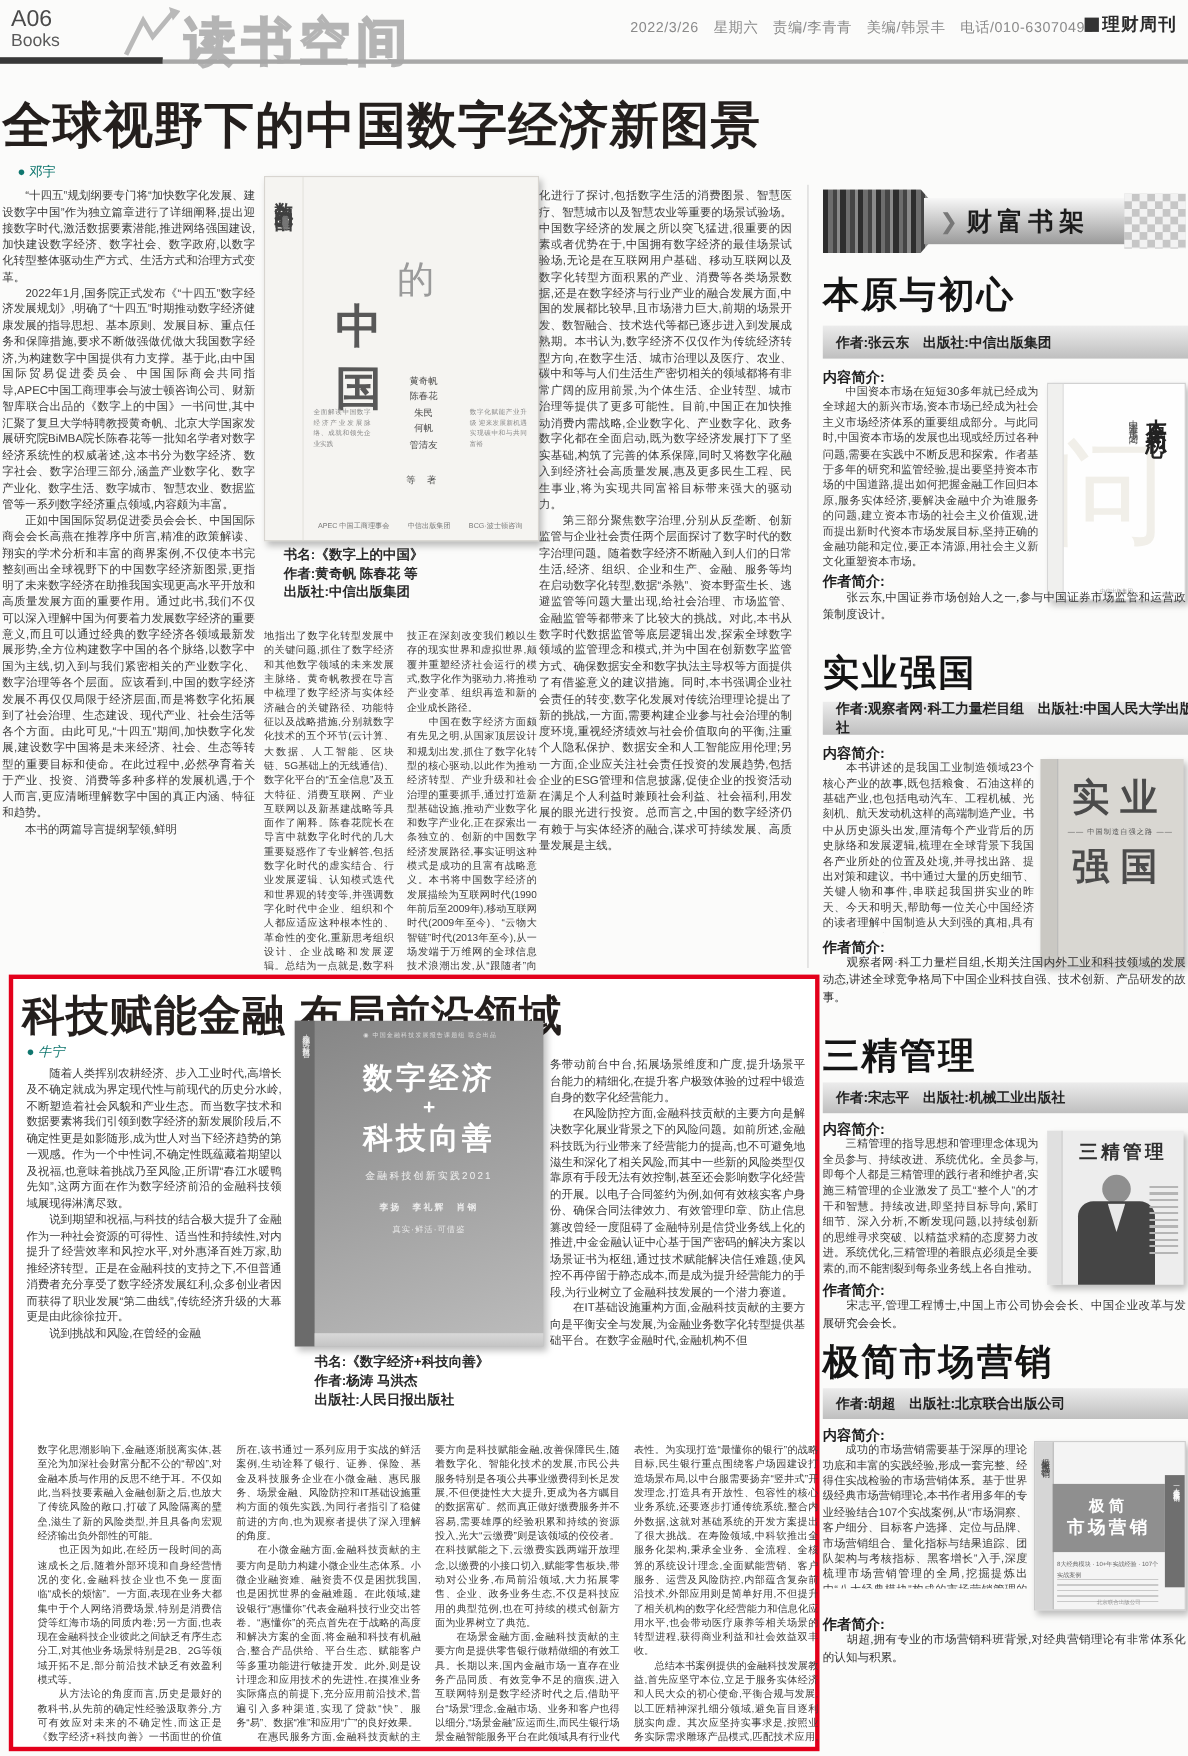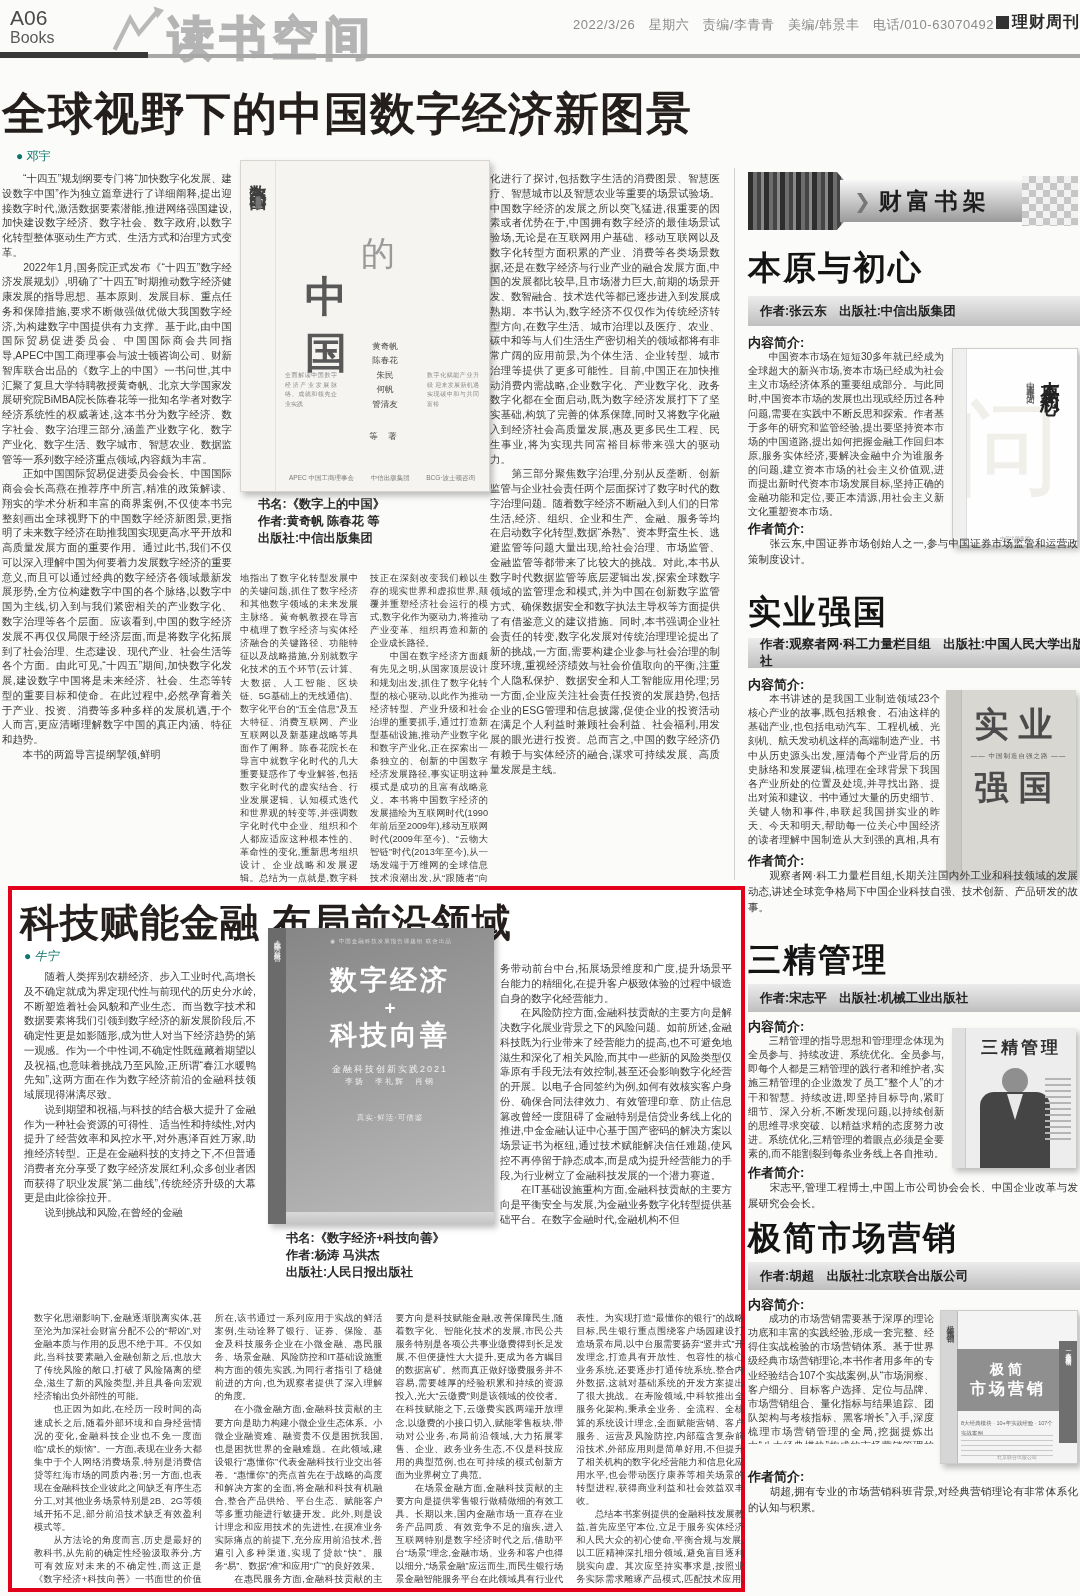--- a/index.html
+++ b/index.html
@@ -111,21 +111,21 @@
 <div class="abs pageno" style="left:10px;top:6px;">
   <div>A06</div>
   <div class="en">Books</div>
 </div>
 <svg class="abs" style="left:112px;top:6px;" width="52" height="46" viewBox="0 0 60 52">
   <path d="M3 50 L21 14 L31 31 L52 6" stroke="#b9b9b9" stroke-width="5" fill="none"></path>
   <polygon points="48,0 60,4 52,14" fill="#b9b9b9"></polygon>
 </svg>
 <div class="abs masthead" style="left:168px;top:8px;">读书空间</div>
 <div class="abs dateline" style="right:86px;top:16px;">2022/3/26　星期六　责编/李青青　美编/韩景丰　电话/010-63070492</div>
-<div class="abs brand" style="right:0;top:12px;"><span class="brandmark"></span><span>理财周刊</span></div>
+<div class="abs brand" style="right:10px;top:12px;"><span class="brandmark"></span><span>理财周刊</span></div>
 <div class="abs bar-dark" style="left:0;top:52px;width:148px;height:6px;"></div>
 <div class="abs bar-gray" style="left:148px;top:54px;width:932px;height:4px;"></div>
 
 <div class="abs headline1" style="left:2px;top:84px;">全球视野下的中国数字经济新图景</div>
 <div class="abs byline" style="left:16px;top:148px;">● 邓宇</div>
 
 <div class="abs bodytxt just pre clip" style="left:2px;top:172px;width:230px;height:706px;">　　“十四五”规划纲要专门将“加快数字化发展、建设数字中国”作为独立篇章进行了详细阐释,提出迎接数字时代,激活数据要素潜能,推进网络强国建设,加快建设数字经济、数字社会、数字政府,以数字化转型整体驱动生产方式、生活方式和治理方式变革。
 　　2022年1月,国务院正式发布《“十四五”数字经济发展规划》,明确了“十四五”时期推动数字经济健康发展的指导思想、基本原则、发展目标、重点任务和保障措施,要求不断做强做优做大我国数字经济,为构建数字中国提供有力支撑。基于此,由中国国际贸易促进委员会、中国国际商会共同指导,APEC中国工商理事会与波士顿咨询公司、财新智库联合出品的《数字上的中国》一书问世,其中汇聚了复旦大学特聘教授黄奇帆、北京大学国家发展研究院BiMBA院长陈春花等一批知名学者对数字经济系统性的权威著述,这本书分为数字经济、数字社会、数字治理三部分,涵盖产业数字化、数字产业化、数字生活、数字城市、智慧农业、数据监管等一系列数字经济重点领域,内容颇为丰富。
 　　正如中国国际贸易促进委员会会长、中国国际商会会长高燕在推荐序中所言,精准的政策解读、翔实的学术分析和丰富的商界案例,不仅使本书完整刻画出全球视野下的中国数字经济新图景,更指明了未来数字经济在助推我国实现更高水平开放和高质量发展方面的重要作用。通过此书,我们不仅可以深入理解中国为何要着力发展数字经济的重要意义,而且可以通过经典的数字经济各领域最新发展形势,全方位构建数字中国的各个脉络,以数字中国为主线,切入到与我们紧密相关的产业数字化、数字治理等各个层面。应该看到,中国的数字经济发展不再仅仅局限于经济层面,而是将数字化拓展到了社会治理、生态建设、现代产业、社会生活等各个方面。由此可见,“十四五”期间,加快数字化发展,建设数字中国将是未来经济、社会、生态等转型的重要目标和使命。在此过程中,必然孕育着关于产业、投资、消费等多种多样的发展机遇,于个人而言,更应清晰理解数字中国的真正内涵、特征和趋势。
 　　本书的两篇导言提纲挈领,鲜明</div>
@@ -177,22 +177,22 @@
 <div class="abs cover cover2" style="left:268px;top:928px;width:226px;height:296px;">
   <div class="spine">
     <div class="vrt spinetxt">数字经济+科技向善</div>
   </div>
   <div class="abs c2toprow" style="left:24px;right:4px;top:10px;">◉ 中国金融科技发展报告课题组 联合出品</div>
   <div class="abs" style="left:18px;right:0;top:34px;">
     <div class="c2title">数字经济</div>
     <div class="c2plus">+</div>
     <div class="c2title">科技向善</div>
     <div class="c2sub" style="margin-top:10px;">金融科技创新实践2021</div>
-    <div class="c2names" style="">李扬　李礼辉　肖钢</div>
-    <div class="c2tag" style="margin-top:26px;">真实·鲜活·可借鉴</div>
+    <div class="c2names" style="margin-top:16px;font-weight:bold;">李扬　李礼辉　肖钢</div>
+    <div class="c2tag" style="margin-top:10px;">真实·鲜活·可借鉴</div>
   </div>
   <div class="pagebottom"></div>
 </div>
 <div class="abs caption" style="left:286px;top:1230px;width:210px;">
   <div>书名:《数字经济+科技向善》</div>
   <div>作者:杨涛 马洪杰</div>
   <div>出版社:人民日报出版社</div>
 </div>
 
 <div class="abs bodytxt just pre clip" style="left:500px;top:962px;width:232px;height:322px;">务带动前台中台,拓展场景维度和广度,提升场景平台能力的精细化,在提升客户极致体验的过程中锻造自身的数字化经营能力。

